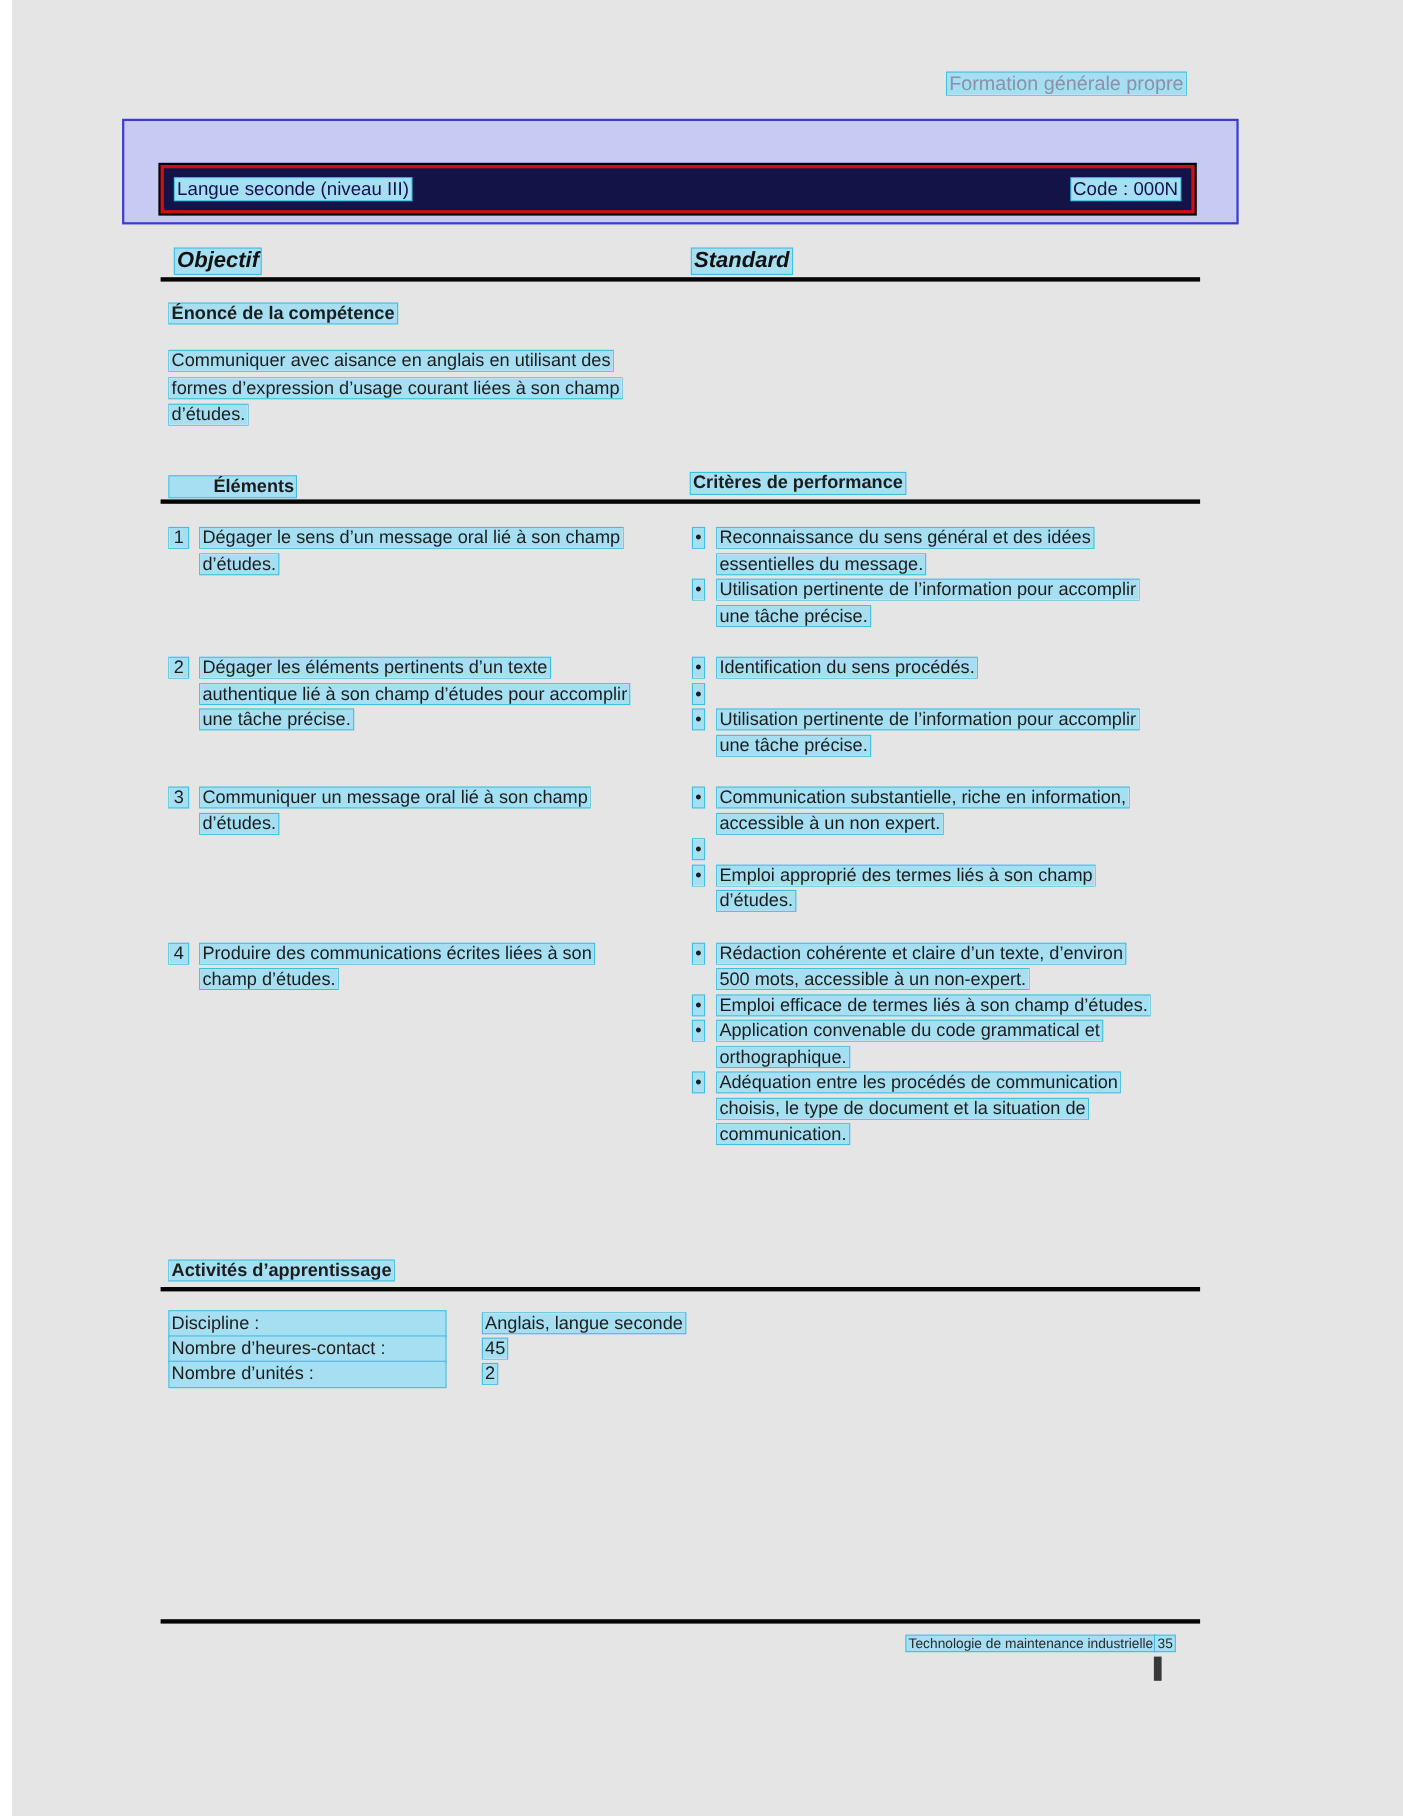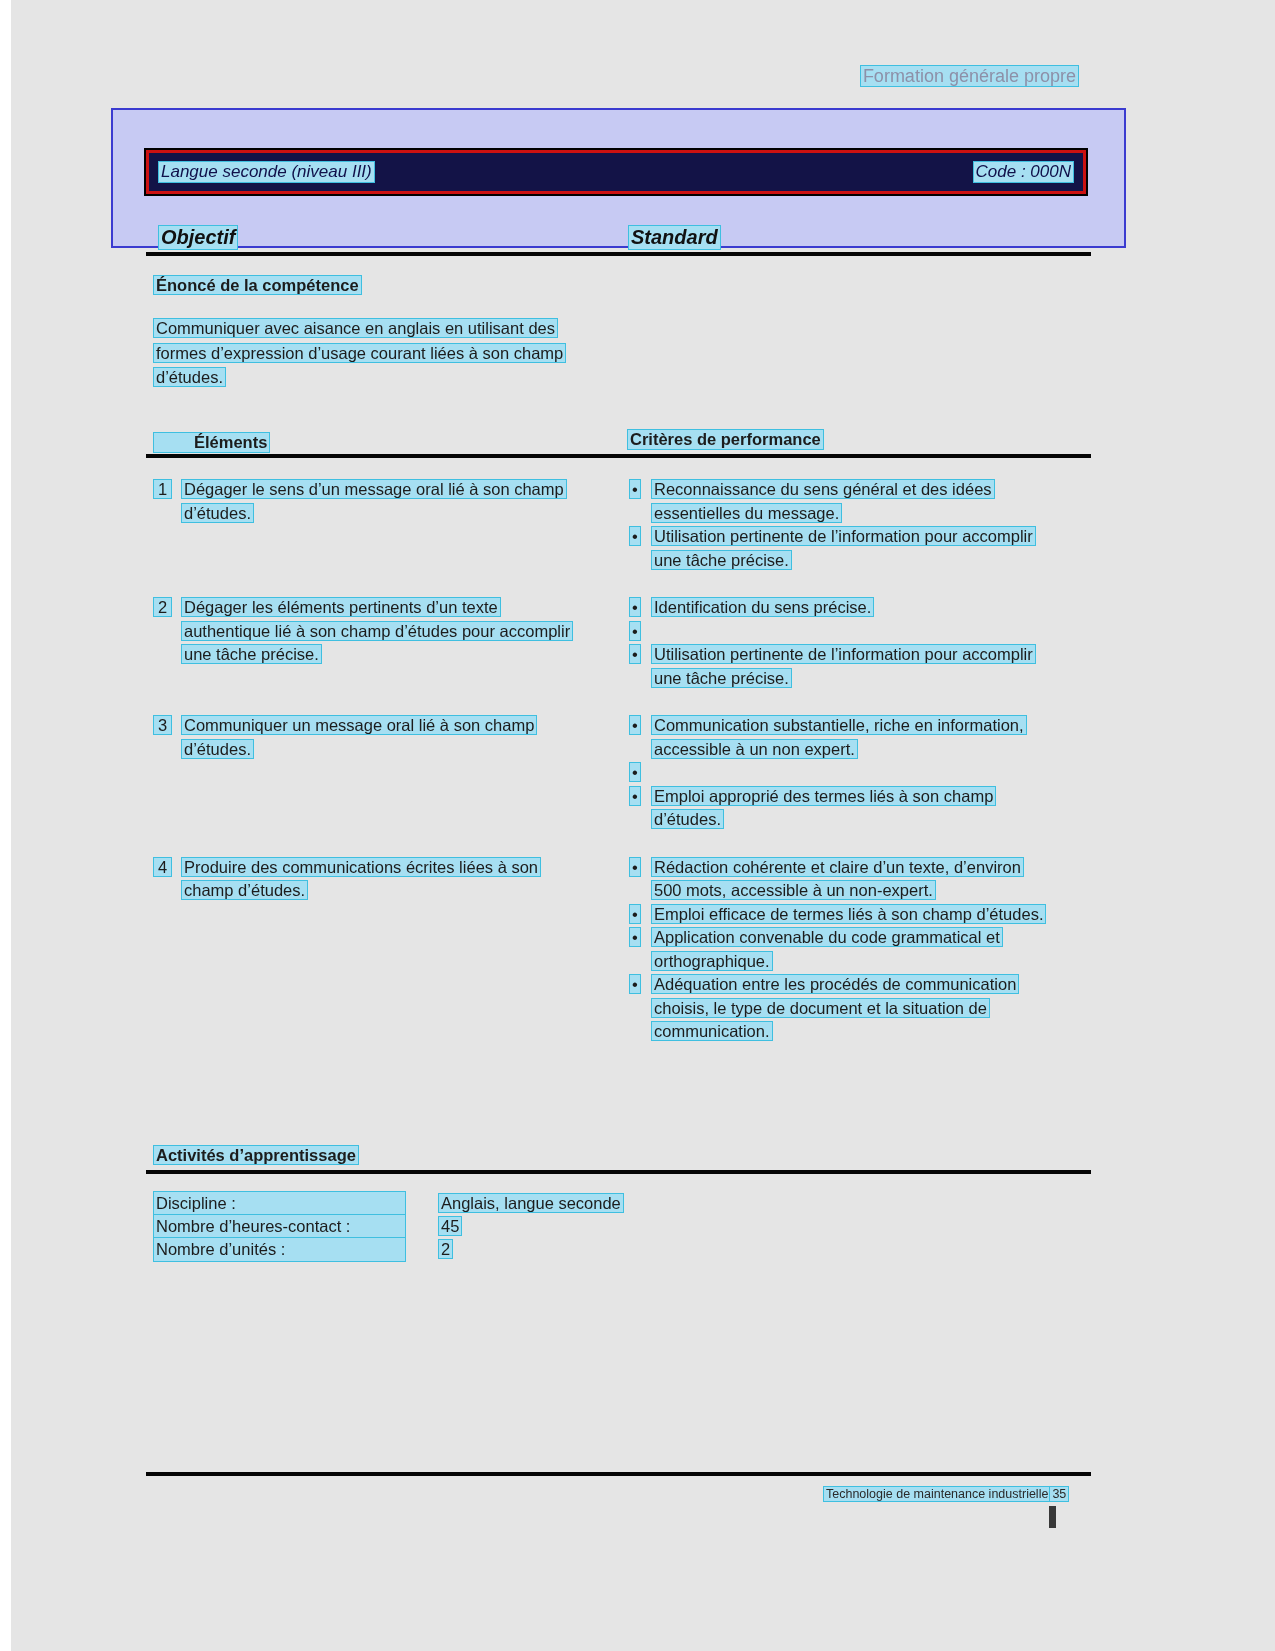--- a/index.html
+++ b/index.html
@@ -22,24 +22,23 @@
     box-decoration-break: clone;
   }
   
   .top-note {
     position: absolute; top: 66px; left: 0; width: 1067px;
     text-align: right; font-size: 18px; color: #8d90a8;
   }
   
   .banner-box {
     position: absolute; top: 108px; left: 100px;
-    width: 1015px; height: 140px;
+    width: 1015px; height: 96px;
     background: #c7caf3;
     border: 2px solid #3b3bd0;
-    font-style: italic;
   }
   .banner-bar {
     position: absolute; top: 40px; left: 33px;
     width: 940px; height: 44px;
     background: #131347;
     border: 3px solid #cc1111;
     box-shadow: 0 0 0 2px #000000;
     display: flex; align-items: center; justify-content: space-between;
     padding: 0 10px;
     font-size: 17px; color: #10104a;
@@ -162,21 +161,21 @@
 
     <div class="element-row">
       <div class="el-left">
         <span class="el-num"><span class="hl">2</span></span>
         <span class="el-text"><span class="hl">Dégager les éléments pertinents d’un texte authentique lié à son champ d’études pour accomplir une tâche précise.</span></span>
       </div>
       <div class="el-right">
         <ul class="crit-list">
           <li class="crit-item">
             <span class="crit-bullet"><span class="hl">•</span></span>
-            <span class="crit-text"><span class="hl">Identification du sens précise.</span></span>
+            <span class="crit-text"><span class="hl">Identification du sens procédés.</span></span>
           </li>
           <li class="crit-item">
             <span class="crit-bullet"><span class="hl">•</span></span>
           </li>
           <li class="crit-item">
             <span class="crit-bullet"><span class="hl">•</span></span>
             <span class="crit-text"><span class="hl">Utilisation pertinente de l’information pour accomplir une tâche précise.</span></span>
           </li>
         </ul>
       </div>

